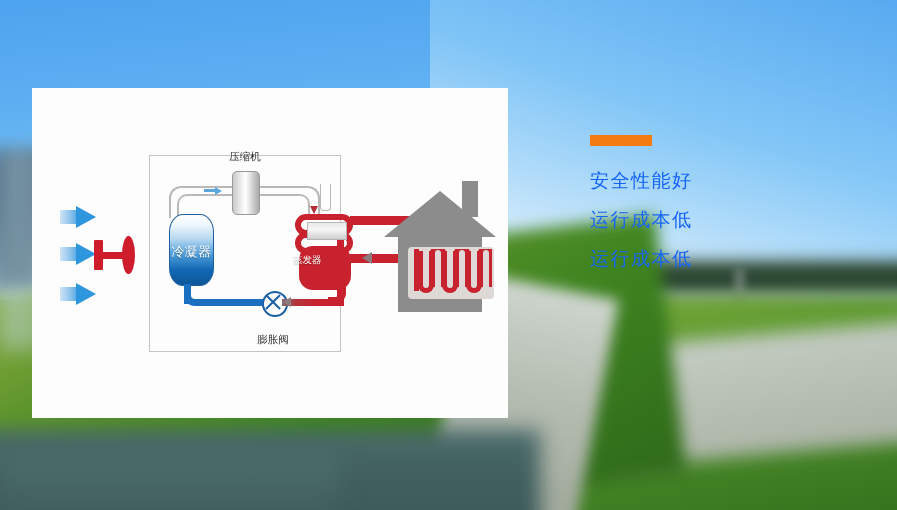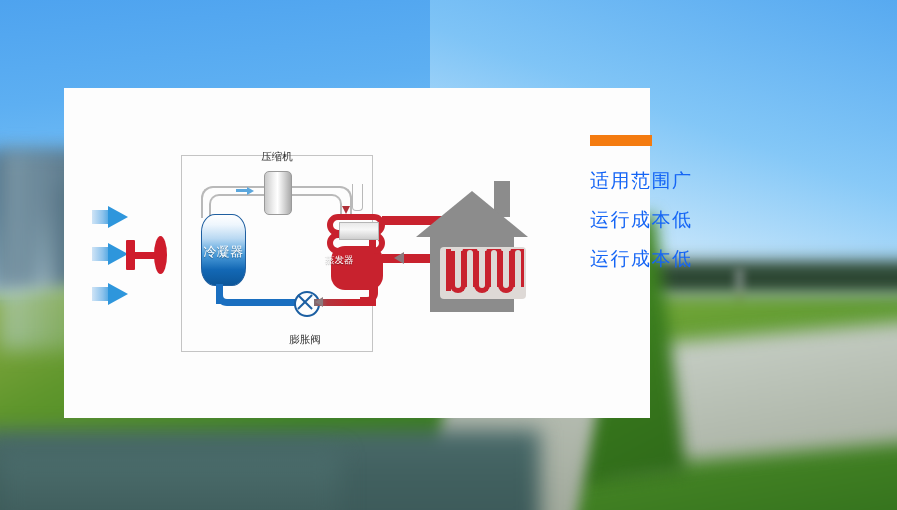--- a/index.html
+++ b/index.html
@@ -92,23 +92,22 @@
     background:#7d8b86;filter:blur(4px);opacity:.85;
   }
   .bg-hazeL{
     position:absolute;left:0;top:150px;width:120px;height:200px;
     background:linear-gradient(90deg,rgba(190,215,230,.55),rgba(190,215,230,0));
     filter:blur(10px);
   }
 
   
   .card{
-    position:absolute;left:32px;top:88px;width:586px;height:330px;
+    position:absolute;left:32px;top:88px;width:476px;height:330px;
     background:#fdfdfd;
-    margin-left:32px;
   }
 
   
   .diagram{position:absolute;left:0;top:0;width:501px;height:330px;}
 
   .inner-box{
     position:absolute;left:117px;top:67px;width:190px;height:195px;
     border:1px solid #c4c4c4;background:#fdfdfd;
   }
 
@@ -416,19 +415,19 @@
           <div class="n" style="left:66px"></div>
         </div>
       </div>
 
     </div>
   </div>
 
   <div class="right">
     <div class="rule"></div>
     <div class="bullets">
-      <div class="bullet">适用范围广</div>
+      <div class="bullet">安全性能好</div>
       <div class="bullet">运行成本低</div>
       <div class="bullet">运行成本低</div>
     </div>
   </div>
 
 </div>
 
 </body></html>

